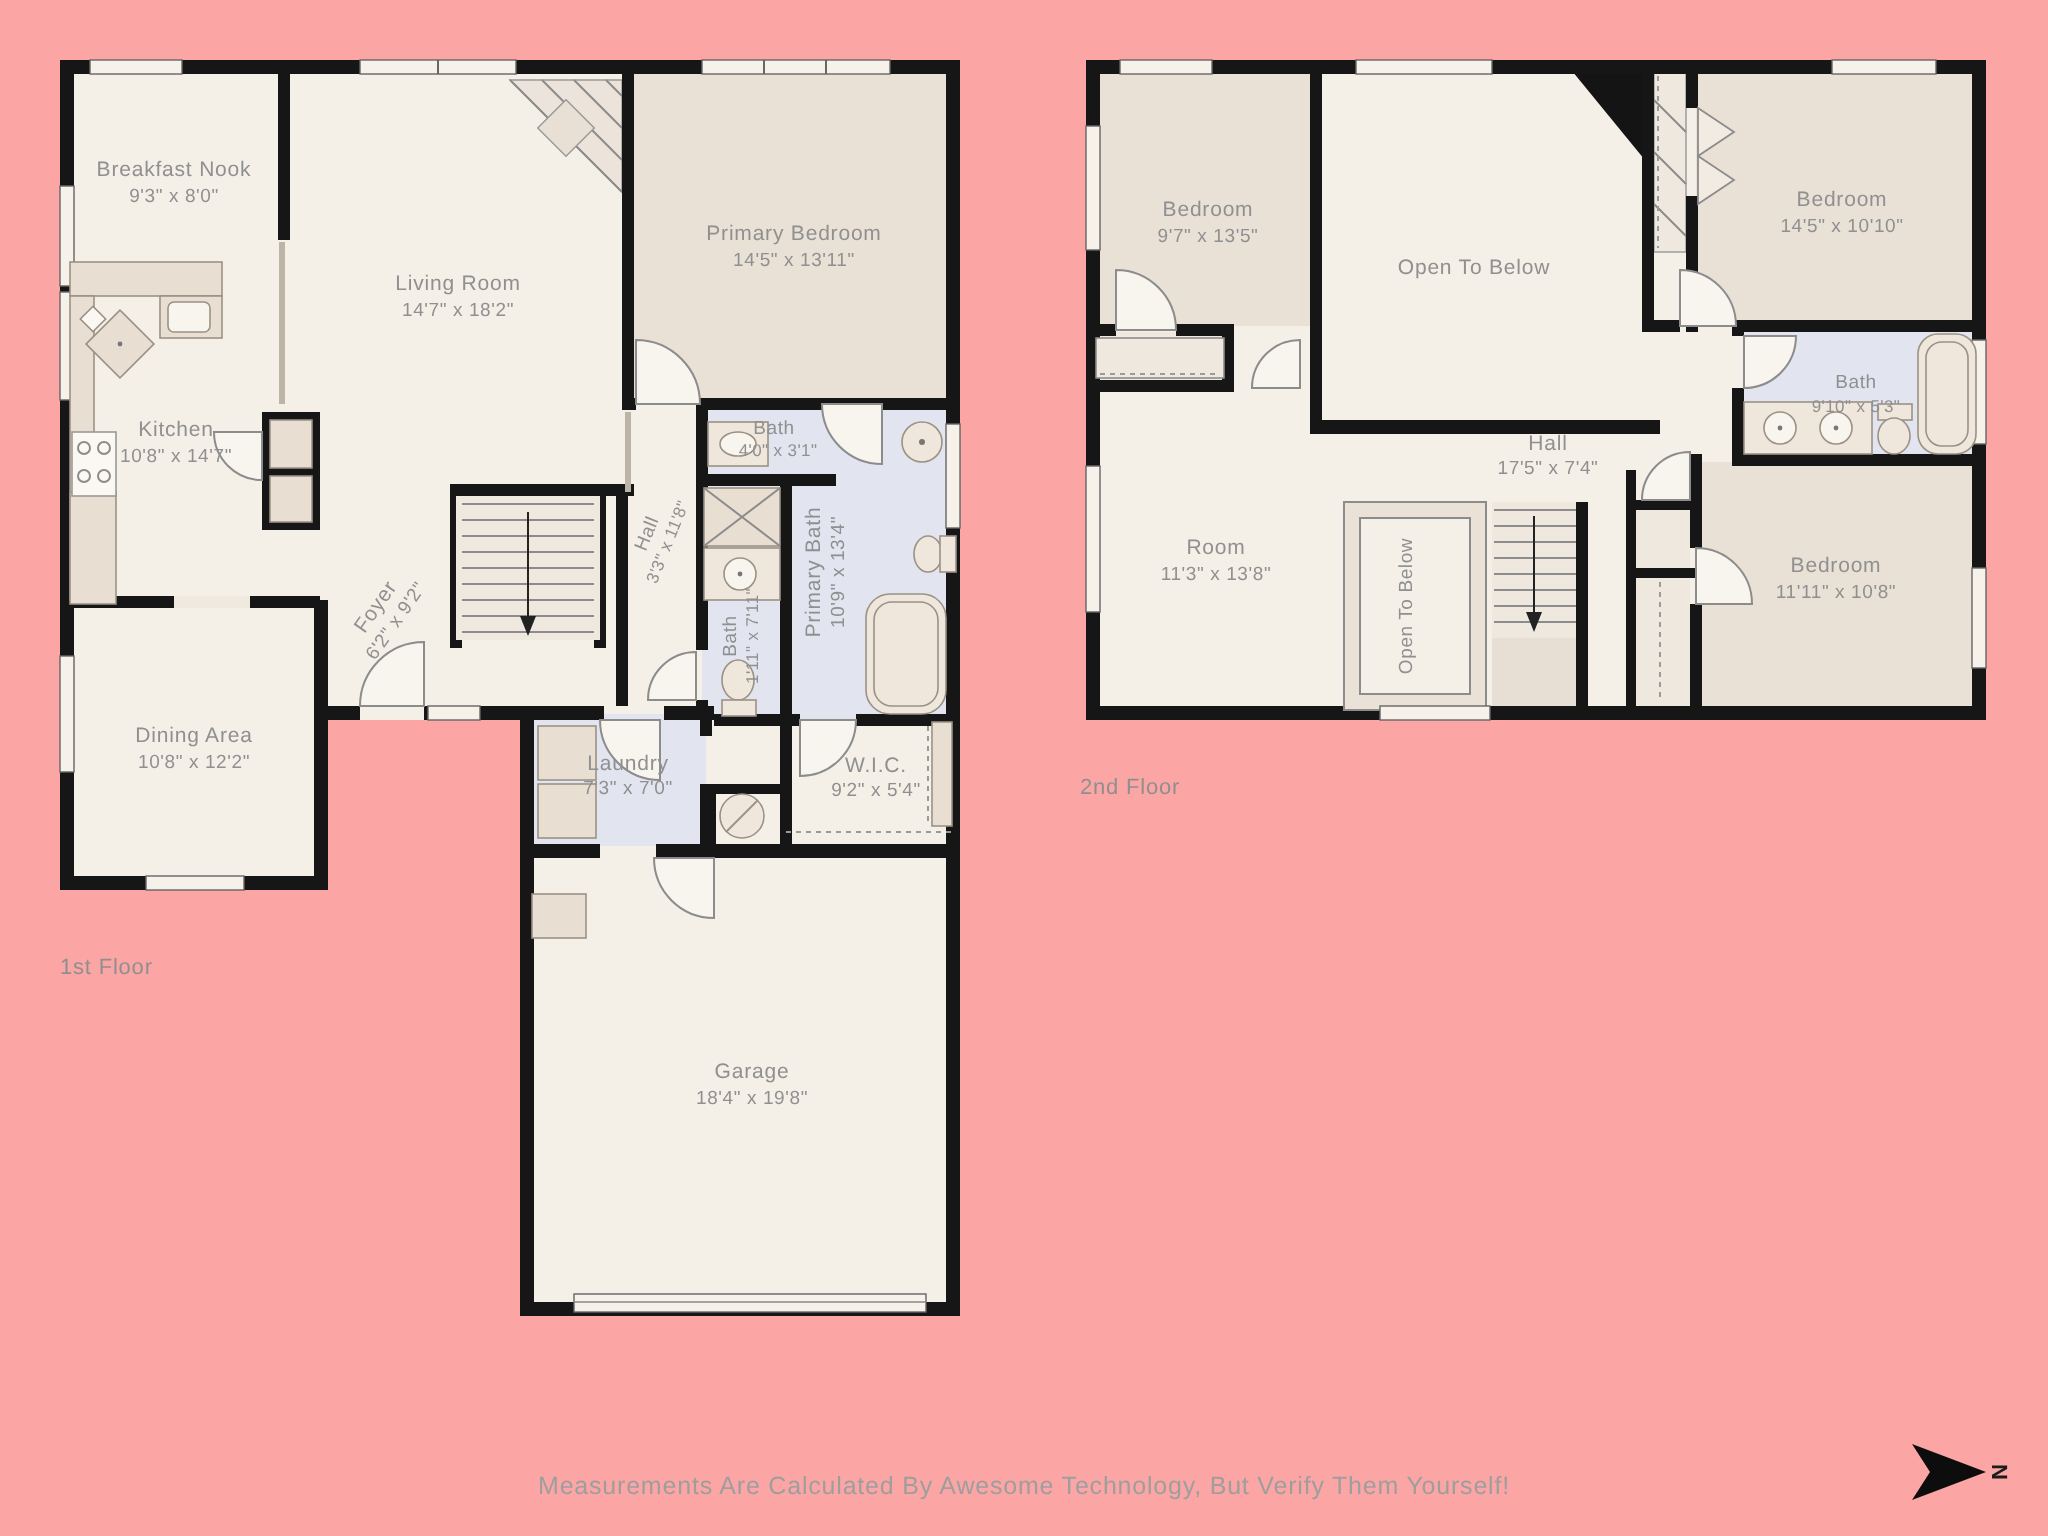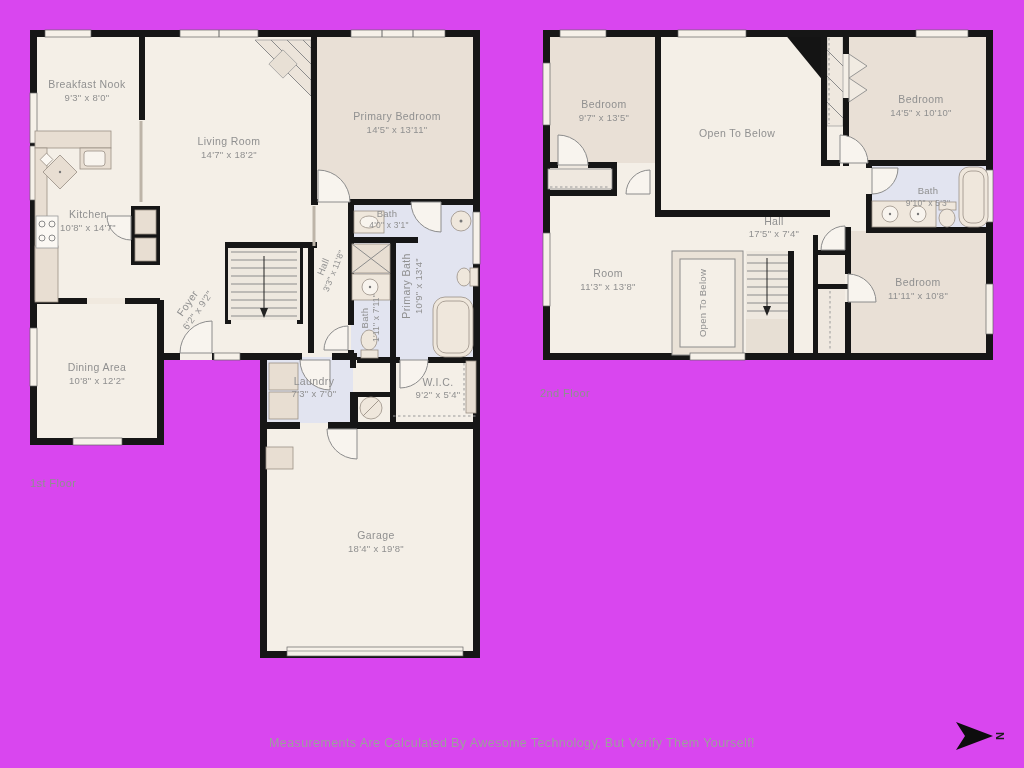--- a/index.html
+++ b/index.html
@@ -1,16 +1,16 @@
 <!DOCTYPE html>
 <html><head>
 <meta charset="utf-8">
 <style>
   html,body{margin:0;padding:0;background:#ffffff;}
-  #canvas{position:relative;width:1024px;height:768px;background:#d946ef;overflow:hidden;}
+  #canvas{position:relative;width:1024px;height:768px;background:#fca5a5;overflow:hidden;}
   svg{display:block;}
   text{font-family:"Liberation Sans", sans-serif;fill:#909090;}
   .rn{font-size:10.5px;letter-spacing:.4px;}
   .rd{font-size:9.5px;letter-spacing:.3px;}
   .rn-sm{font-size:9.5px;letter-spacing:.3px;}
   .rd-sm{font-size:8.5px;letter-spacing:.2px;}
   .tag{font-size:11px;fill:#8f8f8f;letter-spacing:.4px;}
   .footer{font-size:12.5px;fill:#9e9e9e;letter-spacing:.4px;}
   .nlab{font-size:11px;fill:#1c1c1c;font-weight:bold;}
   .w rect{fill:#161616;}

